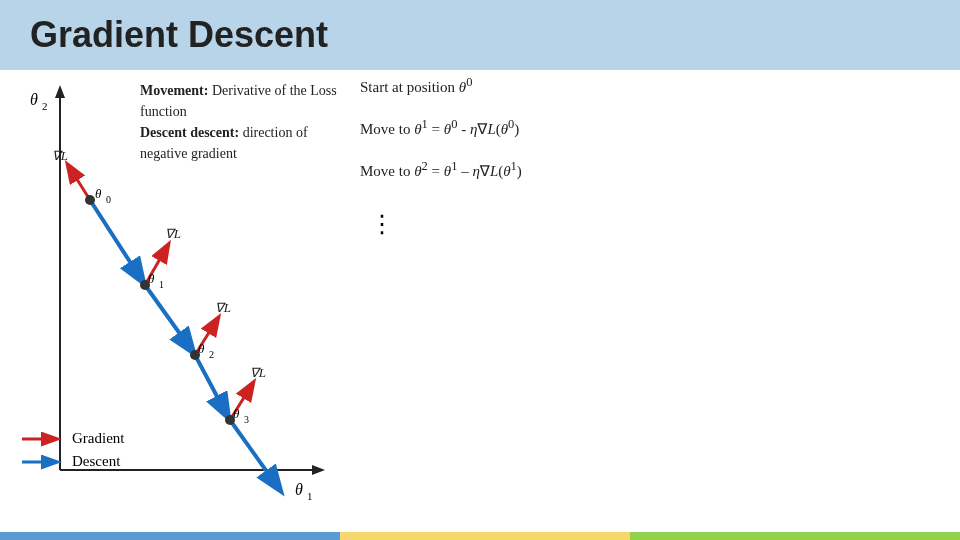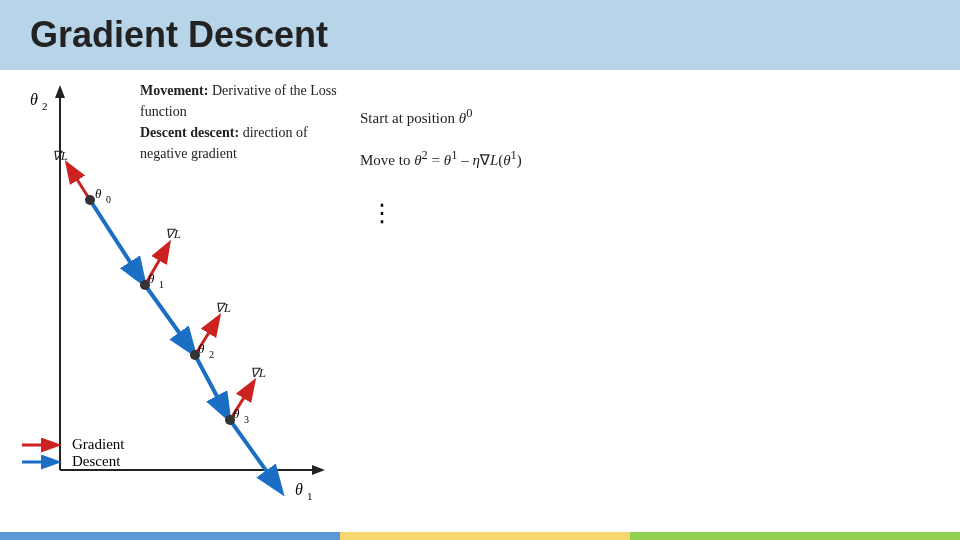--- a/index.html
+++ b/index.html
@@ -57,41 +57,42 @@
       font-weight: bold;
     }
 
     
     .legend {
       position: absolute;
       bottom: 70px;
       left: 20px;
       display: flex;
       flex-direction: column;
+      gap: 6px;
     }
     .legend-item {
       display: flex;
       align-items: center;
       gap: 8px;
       font-size: 15px;
     }
 
     
     .diagram-svg {
       position: absolute;
       top: 0;
       left: 0;
       width: 340px;
       height: 430px;
     }
 
     
     .right-panel {
       flex: 1;
-      padding: 35px 30px 10px 20px;
+      padding: 4px 30px 10px 20px;
       display: flex;
       flex-direction: column;
       gap: 18px;
       position: relative;
     }
 
     .step-line {
       font-size: 15px;
       color: #222;
       line-height: 1.4;
@@ -245,20 +246,23 @@
     </div>
   </div>
 
   <div class="right-panel">
 
     <div class="step-line">
       Start at position <span class="math">θ</span><sup>0</sup>
     </div>
 
 
+    <div class="step-line">
+      Move to <span class="math">θ</span><sup>1</sup> = <span class="math">θ</span><sup>0</sup> - <span class="math">η</span>∇<span class="math">L</span>(<span class="math">θ</span><sup>0</sup>)
+    </div>
 
 
     <div class="step-line">
       Move to <span class="math">θ</span><sup>2</sup> = <span class="math">θ</span><sup>1</sup> – <span class="math">η</span>∇<span class="math">L</span>(<span class="math">θ</span><sup>1</sup>)
     </div>
 
     <div class="ellipsis">⋮</div>
   </div>
 </div>
 

